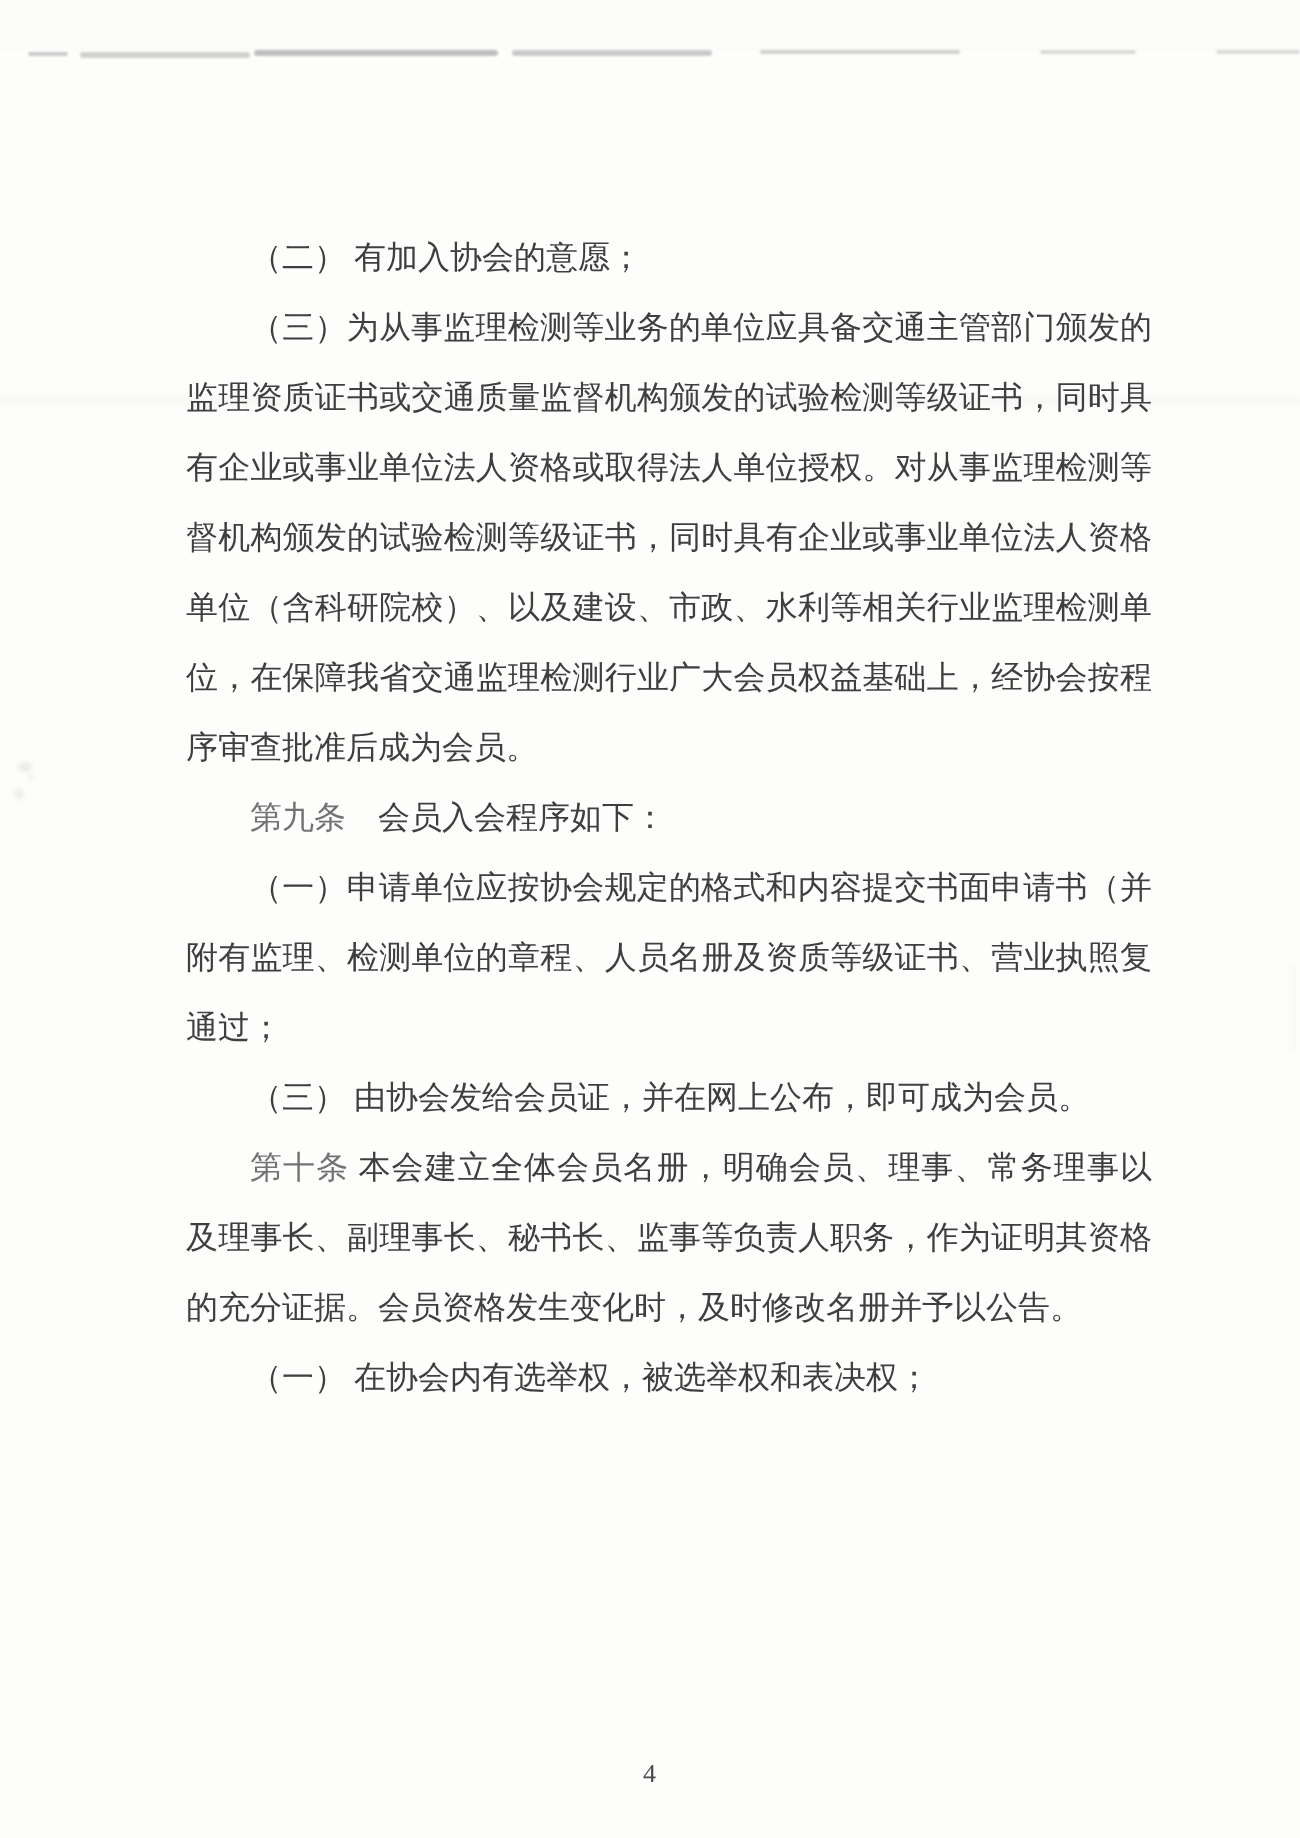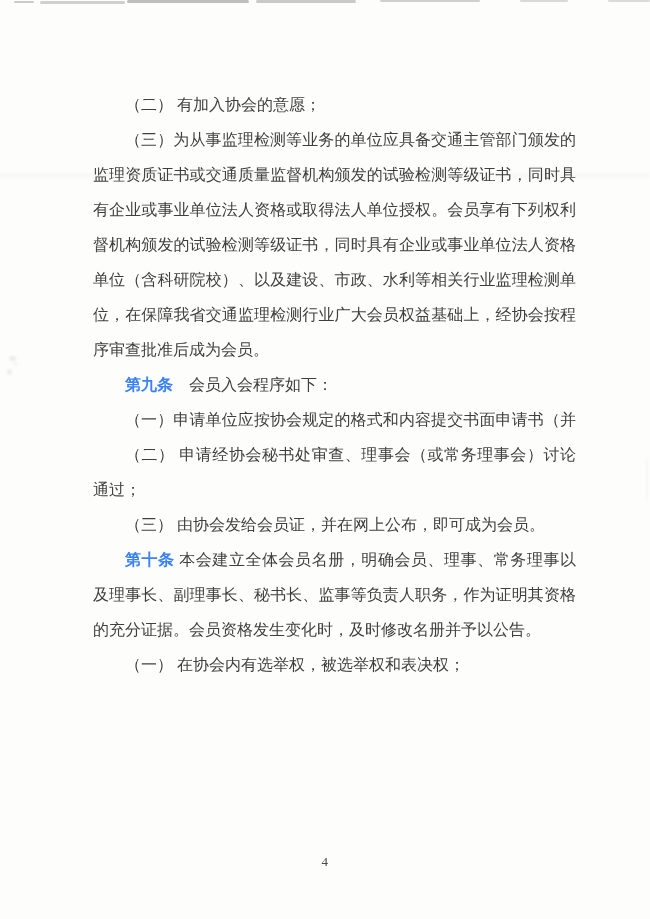--- a/index.html
+++ b/index.html
@@ -8,20 +8,21 @@
     height: 919px;
     background: #fbfbfa;
     font-family: "Liberation Serif", "DejaVu Serif", serif;
     position: relative;
     overflow: hidden;
   }
   .page {
     position: absolute;
     inset: 0;
     background: #fdfdfc;
+    margin-top: 25px;
   }
   
   .artifact { position: absolute; pointer-events: none; }
   .streak { background: #8e8e8e; border-radius: 2px; filter: blur(0.5px); }
   .smudge { background: #9a9a9a; border-radius: 50%; filter: blur(1px); }
   .band  { background: #d8d8d8; filter: blur(1px); }
 
   .doc-body {
     position: absolute;
     left: 93px;
@@ -32,21 +33,21 @@
     color: #3f3f3f;
   }
   .line {
     height: 35px;
     overflow: hidden;
     text-align: justify;
     text-align-last: auto;
   }
   .line.indent { padding-left: 32px; }
   .line.stretch { text-align-last: justify; }
-  .bold { font-weight: 700; color: #3b82f6; }
+  .bold { font-weight: 400; color: #737373; }
 
   .page-number {
     position: absolute;
     left: 0;
     top: 854px;
     width: 650px;
     text-align: center;
     font-size: 13px;
     color: #4a4a4a;
     letter-spacing: 0.5px;
@@ -70,28 +71,28 @@
   <div class="artifact smudge" style="left:9px;top:356px;width:7px;height:5px;opacity:.18;"></div>
   <div class="artifact smudge" style="left:7px;top:369px;width:5px;height:6px;opacity:.15;"></div>
   <div class="artifact smudge" style="left:14px;top:362px;width:3px;height:3px;opacity:.14;"></div>
 
   <div class="artifact band" style="left:646px;top:458px;width:2px;height:42px;opacity:.18;"></div>
 
   <div class="doc-body">
       <div class="line indent"><span>（二） 有加入协会的意愿；</span></div>
       <div class="line indent stretch"><span>（三）为从事监理检测等业务的单位应具备交通主管部门颁发的</span></div>
       <div class="line stretch"><span>监理资质证书或交通质量监督机构颁发的试验检测等级证书，同时具</span></div>
-      <div class="line stretch"><span>有企业或事业单位法人资格或取得法人单位授权。会员享有下列权利</span></div>
+      <div class="line stretch"><span>有企业或事业单位法人资格或取得法人单位授权。对从事监理检测等</span></div>
       <div class="line stretch"><span>督机构颁发的试验检测等级证书，同时具有企业或事业单位法人资格</span></div>
       <div class="line stretch"><span>单位（含科研院校）、以及建设、市政、水利等相关行业监理检测单</span></div>
       <div class="line stretch"><span>位，在保障我省交通监理检测行业广大会员权益基础上，经协会按程</span></div>
       <div class="line"><span>序审查批准后成为会员。</span></div>
       <div class="line indent"><span class="bold">第九条</span><span>　会员入会程序如下：</span></div>
       <div class="line indent stretch"><span>（一）申请单位应按协会规定的格式和内容提交书面申请书（并</span></div>
-      <div class="line indent stretch"><span>（二） 申请经协会秘书处审查、理事会（或常务理事会）讨论</span></div>
+      <div class="line stretch"><span>附有监理、检测单位的章程、人员名册及资质等级证书、营业执照复</span></div>
       <div class="line"><span>通过；</span></div>
       <div class="line indent"><span>（三） 由协会发给会员证，并在网上公布，即可成为会员。</span></div>
       <div class="line indent stretch"><span class="bold">第十条</span><span> 本会建立全体会员名册，明确会员、理事、常务理事以</span></div>
       <div class="line stretch"><span>及理事长、副理事长、秘书长、监事等负责人职务，作为证明其资格</span></div>
       <div class="line"><span>的充分证据。会员资格发生变化时，及时修改名册并予以公告。</span></div>
       <div class="line indent"><span>（一） 在协会内有选举权，被选举权和表决权；</span></div>
     </div>
 
   <div class="page-number">4</div>
 

